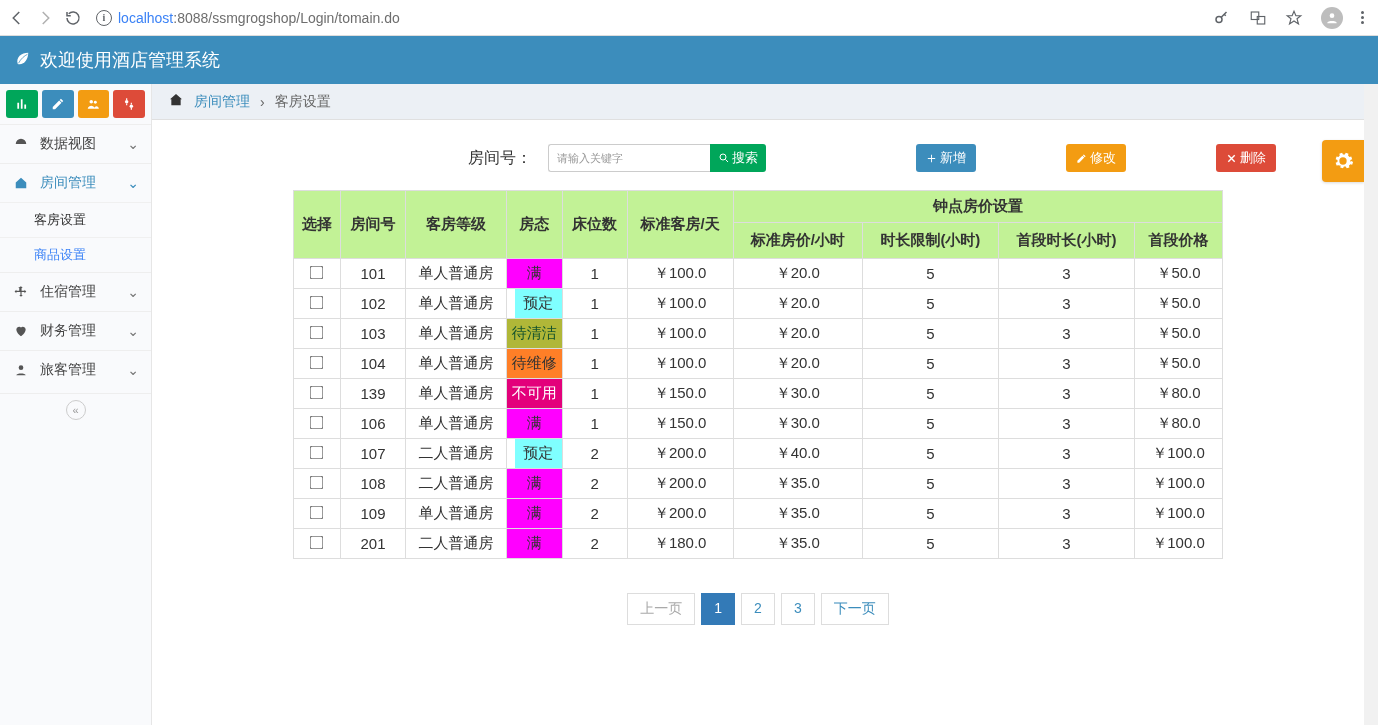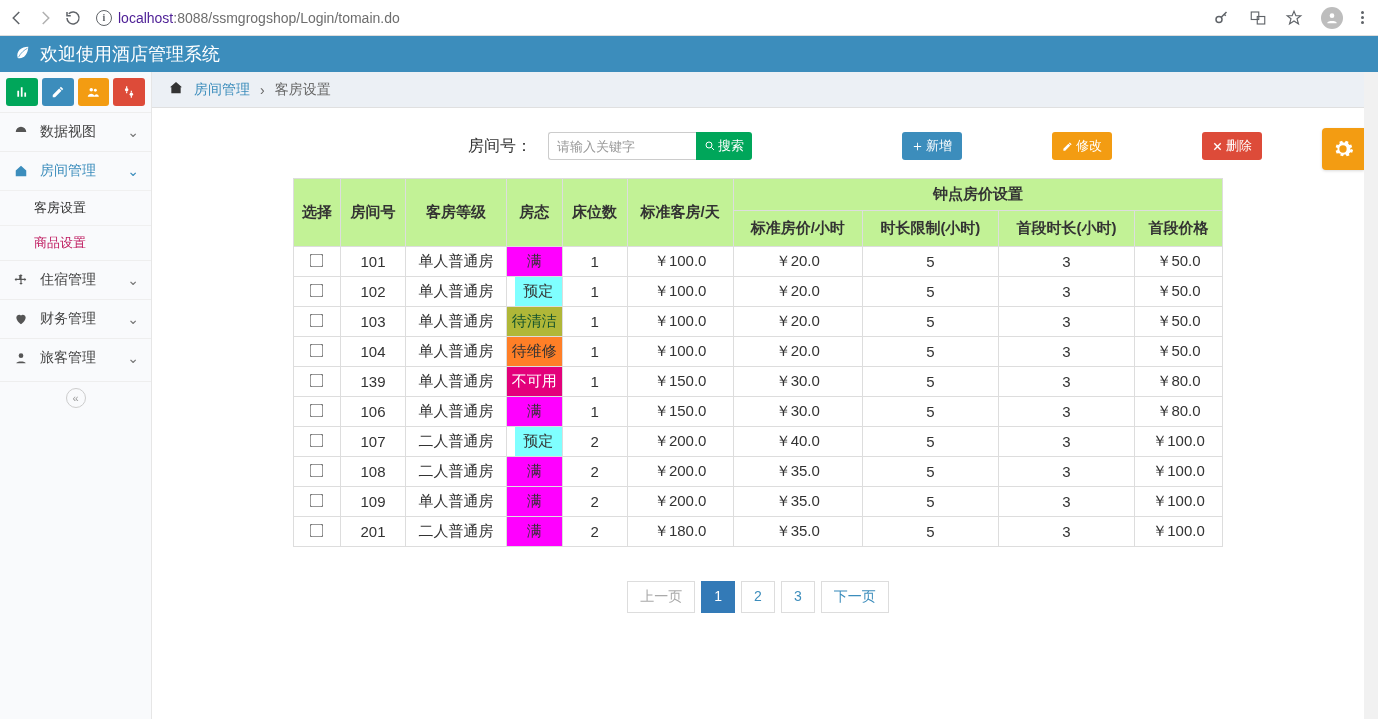--- a/index.html
+++ b/index.html
@@ -4,67 +4,67 @@
 <style>
 * { box-sizing: border-box; margin: 0; padding: 0; }
 body { font-family: "Microsoft YaHei", Arial, sans-serif; font-size: 14px; background: #fff; color: #333; }
 
 
 .browser-bar { height: 36px; display: flex; align-items: center; padding: 0 8px; gap: 10px; border-bottom: 1px solid #ddd; background: #fff; }
 .bb-icon { width: 18px; height: 18px; display: inline-flex; align-items: center; justify-content: center; color: #5f6368; }
 .bb-icon svg { width: 18px; height: 18px; }
 .url-bar { flex: 1; display: flex; align-items: center; gap: 6px; padding: 0 4px; font-size: 14px; color: #202124; }
 .url-info { width:16px; height:16px; border:1.5px solid #5f6368; border-radius:50%; display:inline-flex; align-items:center; justify-content:center; font-size:10px; font-weight:bold; color:#5f6368; font-family:serif; }
-.url-host { color: #4c1d95; }
+.url-host { color: #3b82f6; }
 .url-path { color: #6e6e6e; }
 .bb-right { display:flex; align-items:center; gap:18px; padding-right:6px; }
 .avatar-circle { width:22px; height:22px; border-radius:50%; background:#bdbdbd; display:inline-flex; align-items:center; justify-content:center; }
 .avatar-circle svg{width:14px;height:14px;fill:#fff;}
 .kebab { display:inline-flex; flex-direction:column; gap:2px; }
 .kebab span{width:3px;height:3px;border-radius:50%;background:#5f6368;display:block;}
 
 
-.app-header { background: #3c8dbc; color: #fff; height: 36px; display: flex; align-items: center; padding: 0 14px; font-size: 18px; }
+.app-header { background: #3c8dbc; color: #fff; height: 48px; display: flex; align-items: center; padding: 0 14px; font-size: 18px; }
 .app-header .leaf { margin-right: 8px; }
 .app-header .leaf svg{width:18px;height:18px;fill:#fff;}
 
 
 .app-body { display: flex; height: calc(725px - 36px - 42px); }
 .sidebar { width: 152px; background: #f9fafc; border-right: 1px solid #e6e6e6; display:flex; flex-direction:column; }
 .toolbar-row { display:flex; padding: 6px 6px 6px 6px; gap:0; }
 .tbtn { flex:1; height:28px; display:flex; align-items:center; justify-content:center; color:#fff; margin-right:4px; border-radius:3px; cursor:pointer; }
 .tbtn:last-child{margin-right:0;}
 .tbtn svg{width:14px;height:14px;fill:#fff;}
 .tbtn.green{background:#00a65a;} .tbtn.blue{background:#3c8dbc;} .tbtn.orange{background:#f39c12;} .tbtn.red{background:#dd4b39;}
 
 .nav-item { display:flex; align-items:center; padding: 10px 12px; color:#444; cursor:pointer; border-top:1px solid #eee; }
 .nav-item .n-icon{width:18px; margin-right:10px; display:inline-flex; align-items:center; justify-content:center;}
 .nav-item .n-icon svg{width:14px;height:14px;fill:#555;}
 .nav-item .chev{margin-left:auto; color:#777;}
 .nav-item.active{ color:#3c8dbc; }
 .nav-item.active .n-icon svg{fill:#3c8dbc;}
 .nav-item.active .chev{color:#3c8dbc;}
-.sub-item{ padding: 8px 12px 8px 34px; color:#be185d; cursor:pointer; border-top:1px solid #f0f0f0; font-size:13px;}
+.sub-item{ padding: 8px 12px 8px 34px; color:#3b82f6; cursor:pointer; border-top:1px solid #f0f0f0; font-size:13px;}
 .sub-item.sel{ color:#333; }
 .collapse-ctrl{ margin-top:4px; border-top:1px solid #eee; padding:6px 0; display:flex; justify-content:center;}
 .collapse-ctrl .circ{width:20px;height:20px;border:1px solid #ccc;border-radius:50%;display:flex;align-items:center;justify-content:center;color:#999;font-size:11px;}
 
 
 .main { flex:1; background:#ecf0f5; display:flex; flex-direction:column; overflow:hidden; position:relative; }
 .breadcrumb{ background:#ecf0f5; padding:8px 16px; display:flex; align-items:center; gap:10px; color:#666; border-bottom:1px solid #e0e0e0; font-size:14px;}
 .breadcrumb .home svg{width:16px;height:16px;fill:#333;}
 .breadcrumb a{color:#3c8dbc; text-decoration:none;}
 .content{ background:#fff; margin:0; flex:1; padding:24px 0 40px 0; overflow:auto; position:relative;}
 .gear-float{ position:absolute; top:20px; right:0; width:42px; height:42px; background:#f39c12; border-radius:4px 0 0 4px; display:flex; align-items:center; justify-content:center; box-shadow:0 1px 3px rgba(0,0,0,.15);}
 .gear-float svg{width:22px;height:22px;fill:#fff;}
 
 .action-row{ display:flex; align-items:center; gap:10px; padding: 0 0 18px 0; justify-content:flex-start;}
 .action-row .lbl{ font-size:16px; margin-left:316px; margin-right:6px;}
 .search-wrap{display:flex;}
-.search-wrap input{ width:148px; height:28px; border:1px solid #ccc; border-right:none; padding:0 8px; border-radius:3px 0 0 3px; font-size:13px;}
+.search-wrap input{ width:162px; height:28px; border:1px solid #ccc; border-right:none; padding:0 8px; border-radius:3px 0 0 3px; font-size:11px;}
 .search-wrap input::placeholder{color:#999;}
 .search-btn{ background:#00a65a; color:#fff; border:none; height:28px; padding:0 8px; border-radius:0 3px 3px 0; display:flex; align-items:center; gap:2px; cursor:pointer; font-size:13px;}
 .search-btn svg{width:12px;height:12px;fill:#fff;}
 .spacer{flex:0 0 130px;}
 .abtn{ height:28px; padding:0 10px; border:none; border-radius:3px; color:#fff; display:inline-flex; align-items:center; gap:3px; cursor:pointer; font-size:13px;}
 .abtn svg{width:11px;height:11px;fill:#fff;}
 .abtn.add{background:#3c8dbc;} .abtn.edit{background:#f39c12;} .abtn.del{background:#dd4b39;}
 .gap{flex:0 0 70px;}
 
 

